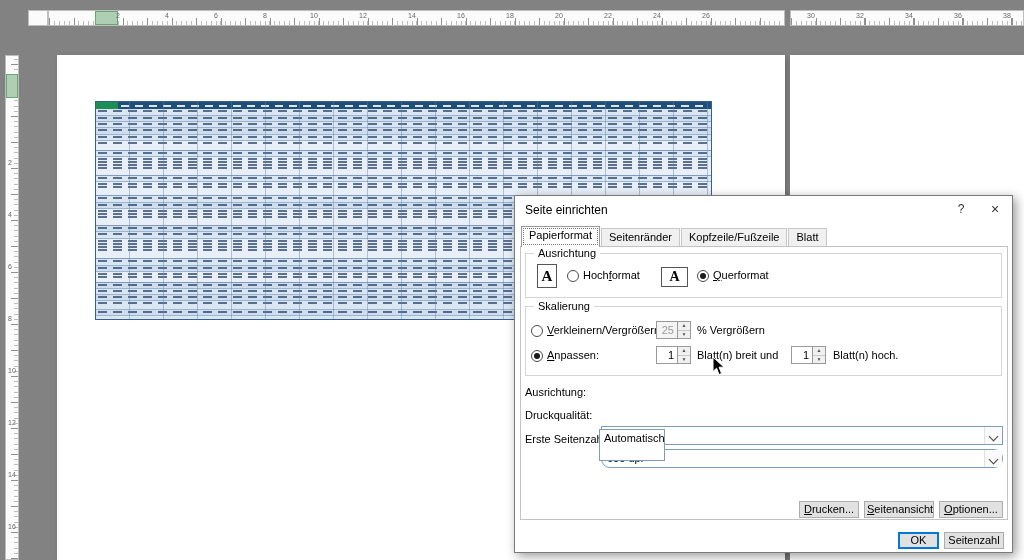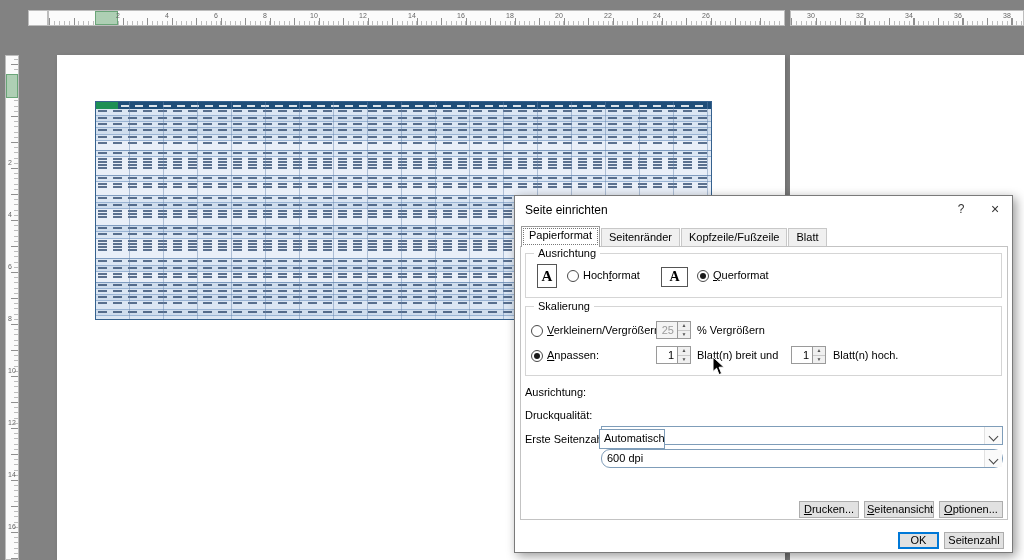--- a/index.html
+++ b/index.html
@@ -80,21 +80,21 @@
   .spin .val{width:22px;border:1px solid #9a9a9a;background:#fff;text-align:right;padding:2px 3px 0 2px;box-sizing:border-box;}
   .spin.disabled .val{color:#9b9b9b;background:#f4f4f4;}
   .spin .btns{width:13px;display:flex;flex-direction:column;border:1px solid #9a9a9a;border-left:none;box-sizing:border-box;}
   .spin .btns div{flex:1;font-size:5px;line-height:7px;text-align:center;background:#f0f0f0;color:#555;}
   .spin .btns div:first-child{border-bottom:1px solid #c9c9c9;}
 
   .combo{position:absolute;height:19px;border:1px solid #7f9db9;background:#fff;box-sizing:border-box;padding:2px 20px 0 5px;margin-top:44px;}
   .combo .arrowbox{position:absolute;right:0;top:0;bottom:0;width:17px;border-left:1px solid #e1e1e1;background:#fafafa;}
   .chevron{position:absolute;right:5px;top:6px;width:6px;height:6px;border-right:1px solid #444;border-bottom:1px solid #444;transform:rotate(45deg);}
 
-  .textbox{position:absolute;height:20px;border:1px solid #7f9db9;background:#fff;box-sizing:border-box;padding:2px 4px 0 4px;}
+  .textbox{position:absolute;height:32px;border:1px solid #7f9db9;background:#fff;box-sizing:border-box;padding:2px 4px 0 4px;}
 
   .btn{position:absolute;height:17px;background:#e1e1e1;border:1px solid #adadad;box-sizing:border-box;
     text-align:center;font-size:11px;line-height:15px;padding:0 2px;}
   .btn.default{border:1px solid #0078d7;box-shadow:inset 0 0 0 1px #0078d7;}
 
   #mouse-cursor{position:absolute;left:712px;top:356px;z-index:50;}
   u{text-decoration:underline;}
 </style>
 </head>
 <body>

